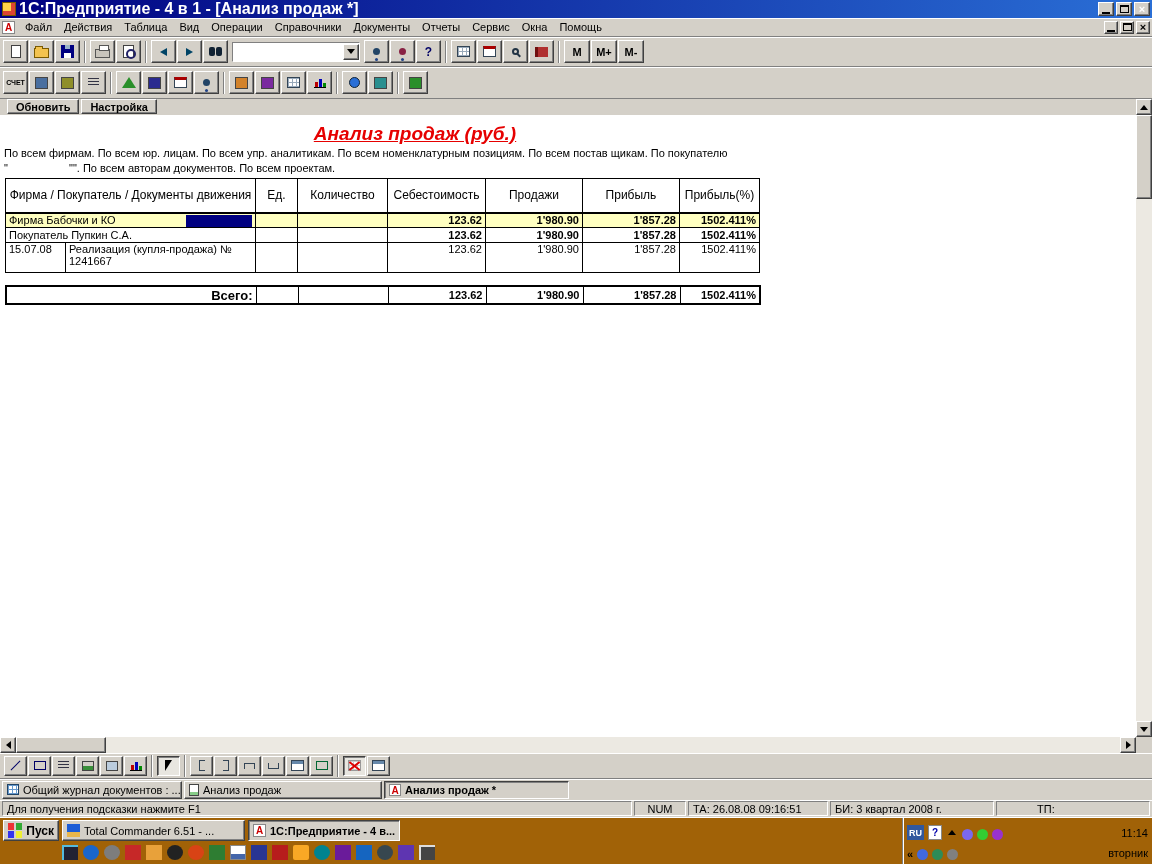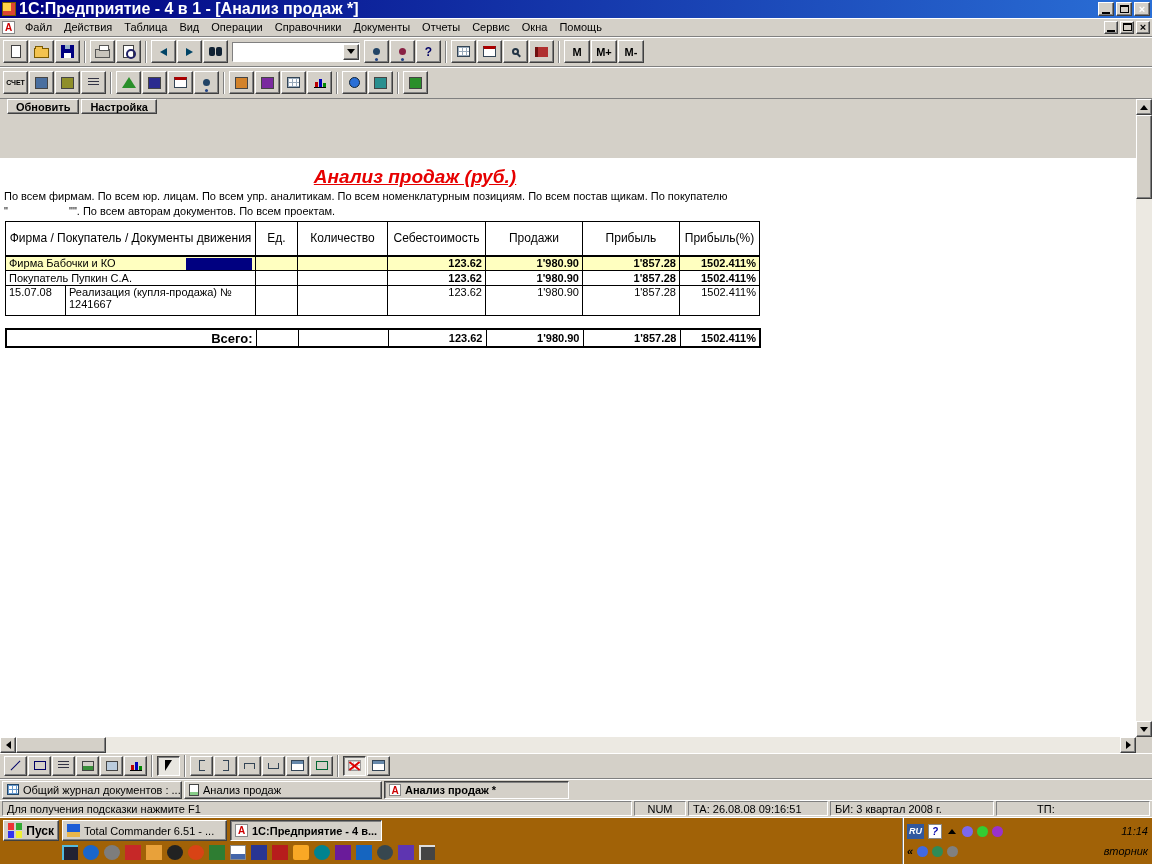--- a/index.html
+++ b/index.html
@@ -70,21 +70,21 @@
   .cs { width:13px; height:12px; border:1px solid #444; }
   .c-teal { background:#2a8f8f; } .c-olive { background:#8f8f2a; } .c-steel { background:#4a6f9f; }
   .c-green { background:#2a8f2a; } .c-navy { background:#2a2a8f; }
   .c-orange { background:#d2822a; } .c-purple { background:#7a2a9f; }
   .gi-tri { width:0; height:0; border-left:7px solid transparent; border-right:7px solid transparent; border-bottom:11px solid #2a8f2a; }
 
   
   .report-shell { height:654px; display:grid; grid-template-columns:1136px 16px; grid-template-rows:16px 622px 16px; background:#d4d0c8; }
   .tabstrip { grid-column:1; grid-row:1; display:flex; gap:2px; padding:0 1px 1px 7px; align-items:flex-start; background:#d4d0c8; }
   .rtab { height:15px; padding:0 8px; font-weight:bold; font-size:11px; display:flex; align-items:center; }
-  .report-body { grid-column:1; grid-row:2; background:#fff; overflow:hidden; position:relative;margin-top:43px; }
+  .report-body { grid-column:1; grid-row:2; background:#fff; overflow:hidden; position:relative; }
 
   .rep-title { width:770px; margin:8px 0 0 30px; text-align:center; color:#e60000; font-size:19px; font-weight:bold; font-style:italic; text-decoration:underline; }
   .rep-period { margin:8px 0 0 4px; color:#cc0000; font-size:11px; }
   .rep-filter { margin:2px 0 0 4px; font-size:11px; line-height:13px; white-space:pre; }
 
   table.rep { border-collapse:collapse; table-layout:fixed; margin:3px 0 0 5px; font-size:11px; }
   table.rep td, table.rep th { border:1px solid #000; padding:0 3px; overflow:hidden; }
   table.rep th { font-weight:normal; font-size:12px; text-align:center; height:34px; border-bottom-width:2px; }
   td.num { text-align:right; white-space:nowrap; }
   td.bold { font-weight:bold; }
@@ -147,29 +147,29 @@
   .sp-num { width:52px; justify-content:center; }
   .sp-ta { width:140px; } .sp-bi { width:164px; } .sp-tp { width:154px;padding-left:40px; }
 
   
   .bottom { height:47px; display:flex; border-top:1px solid #fff; background:#a16207; }
   .bottom-left { flex:1; display:flex; flex-direction:column; }
   .task-row { height:25px; display:flex; align-items:center; gap:3px; padding:2px 3px; }
   .startbtn { height:21px; width:56px; display:flex; align-items:center; gap:3px; padding:0 4px; font-weight:bold; font-size:12px; }
   .win-flag { width:7px; height:7px; background:#e33; box-shadow:8px 0 0 #3a3, 0 8px 0 #33e, 8px 8px 0 #ee3; margin:-8px 9px 0 0; }
   .taskbtn { height:21px; display:flex; align-items:center; gap:4px; padding:0 4px; font-size:11px; white-space:nowrap; overflow:hidden; }
-  .taskbtn.t1 { width:165px; } .taskbtn.t2 { width:152px; font-weight:bold; }
+  .taskbtn.t1 { width:183px; } .taskbtn.t2 { width:152px; font-weight:bold; }
   .task-ic { width:13px; height:13px; flex:none; }
   .tc-ic { background:#1b5cd6; box-shadow:inset 0 -5px 0 #e8b64c; }
   .onec-ic { background:#fff; border:1px solid #888; color:#c00; font-weight:bold; font-size:10px; line-height:11px; text-align:center; }
   .ql-row { height:22px; display:flex; align-items:center; gap:5px; padding:0 3px 2px 62px; }
   .qli { width:16px; height:15px; }
 
   .tray { width:250px; border-left:1px solid #808080; box-shadow:inset 1px 0 0 #fff; display:flex; flex-direction:column; justify-content:center; padding:2px 4px; gap:2px; }
-  .tray-row { display:flex; align-items:center; gap:4px; height:18px;font-style:italic; }
+  .tray-row { display:flex; align-items:flex-end; gap:4px; height:18px; }
   .ru-badge { width:17px; height:15px; background:#31589e; color:#fff; font-weight:bold; font-size:9px; display:flex; align-items:center; justify-content:center; }
   .help-badge { width:14px; height:15px; background:#fff; border:1px solid #888; color:#00a; font-weight:bold; font-size:10px; display:flex; align-items:center; justify-content:center; }
   .chev { width:12px; height:15px; display:flex; flex-direction:column; align-items:center; justify-content:center; gap:1px; }
   .dot { width:11px; height:11px; border-radius:50%; }
   .clock { margin-left:auto; text-align:right; font-size:11px; line-height:13px; width:58px; }
   .chevl { font-size:11px; font-weight:bold; }
 </style>
 </head>
 <body>
 

